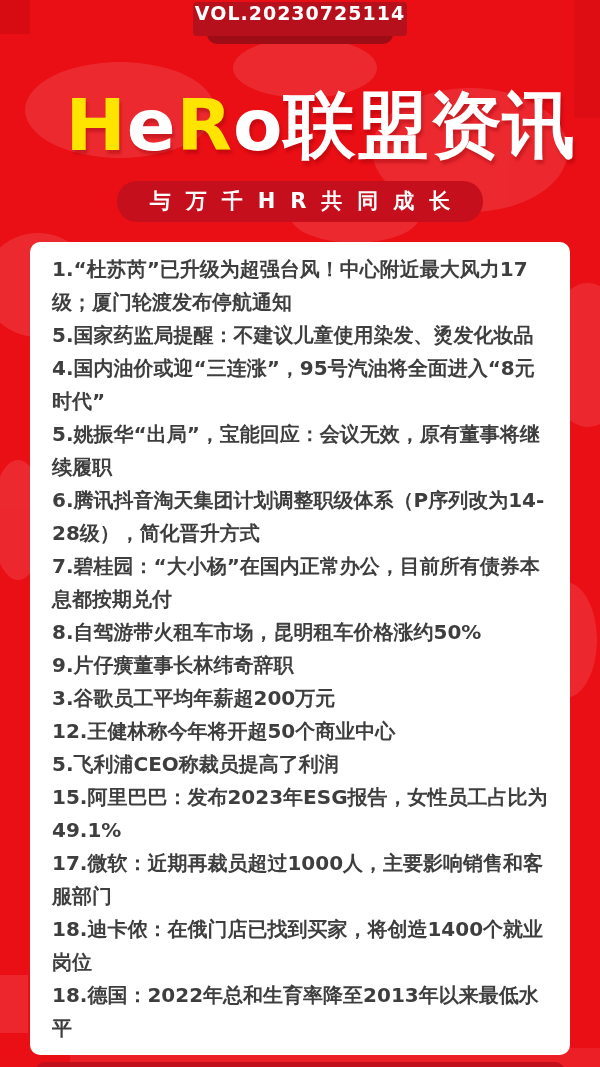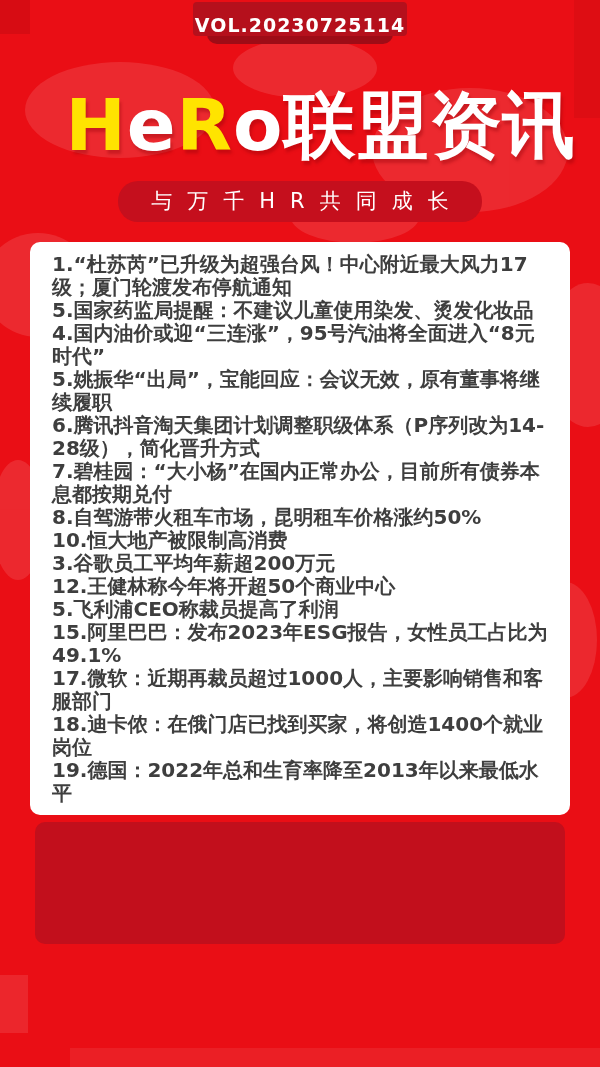--- a/index.html
+++ b/index.html
@@ -14,29 +14,29 @@
   .deco{position:absolute;z-index:0;}
   .deco-tl{left:0;top:0;width:30px;height:34px;background:rgba(0,0,0,.08);}
   .deco-tr{left:574px;top:0;width:26px;height:118px;background:rgba(0,0,0,.05);}
   .deco-bl{left:0;top:975px;width:28px;height:58px;background:rgba(255,255,255,.10);}
   .deco-bottom{left:70px;top:1048px;width:530px;height:19px;background:rgba(255,255,255,.07);}
   .layer{position:relative;z-index:1;}
 
   .masthead{text-align:center;}
   .vol-wrap{position:relative;height:46px;}
   .vol-back{position:absolute;left:50%;transform:translateX(-50%);top:6px;width:186px;height:38px;background:var(--badge-back);border-radius:10px;}
-  .vol-front{position:absolute;left:50%;transform:translateX(-50%);top:2px;width:214px;height:34px;background:var(--badge);border-radius:4px;display:flex;align-items:flex-end;justify-content:center;}
+  .vol-front{position:absolute;left:50%;transform:translateX(-50%);top:2px;width:214px;height:34px;background:var(--badge);border-radius:4px;display:flex;align-items:flex-start;justify-content:center;}
   .vol-text{color:#fff;font-size:19px;font-weight:bold;letter-spacing:1px;}
 
   .title{margin-top:36px;font-size:72px;font-weight:900;line-height:1.2;color:#fff;letter-spacing:1px;text-shadow:2px 4px 3px rgba(140,0,10,.35);white-space:nowrap;padding-left:41px;}
   .subtitle-band{margin:13px auto 0;width:max-content;background:var(--band);border-radius:20px;padding:6px 18px 7px 33px;}
-  .subtitle-text{color:#fff;font-size:21px;font-weight:normal;letter-spacing:15px;}
+  .subtitle-text{color:#fff;font-size:21px;font-weight:bold;letter-spacing:15px;}
 
   .news-card{margin:20px 30px 0;background:#fff;border-radius:10px;padding:11px 22px 10px;}
-  .news-item{font-size:20px;line-height:23px;color:var(--text);font-weight:600;word-break:break-all;text-align:left;}
+  .news-item{font-size:20px;line-height:33px;color:var(--text);font-weight:600;word-break:break-all;text-align:left;}
 
   .footer-card{position:relative;margin:7px 35px 0;height:122px;background:var(--footer);border-radius:10px;}
 </style>
 </head>
 <body>
 
 <div class="poster">
 
   <svg class="map-bg" width="600" height="1067" viewBox="0 0 600 1067">
     <g fill="#ffffff" opacity="0.11">
@@ -69,28 +69,28 @@
   </header>
 
   <main class="news-card layer" id="news-list">
       <p class="news-item">1.“杜苏芮”已升级为超强台风！中心附近最大风力17级；厦门轮渡发布停航通知</p>
       <p class="news-item">5.国家药监局提醒：不建议儿童使用染发、烫发化妆品</p>
       <p class="news-item">4.国内油价或迎“三连涨”，95号汽油将全面进入“8元时代”</p>
       <p class="news-item">5.姚振华“出局”，宝能回应：会议无效，原有董事将继续履职</p>
       <p class="news-item">6.腾讯抖音淘天集团计划调整职级体系（P序列改为14-28级），简化晋升方式</p>
       <p class="news-item">7.碧桂园：“大小杨”在国内正常办公，目前所有债券本息都按期兑付</p>
       <p class="news-item">8.自驾游带火租车市场，昆明租车价格涨约50%</p>
-      <p class="news-item">10.恒大地产被限制高消费</p>
+      <p class="news-item">9.片仔癀董事长林纬奇辞职</p>
       <p class="news-item">3.谷歌员工平均年薪超200万元</p>
       <p class="news-item">12.王健林称今年将开超50个商业中心</p>
       <p class="news-item">5.飞利浦CEO称裁员提高了利润</p>
       <p class="news-item">15.阿里巴巴：发布2023年ESG报告，女性员工占比为49.1%</p>
       <p class="news-item">17.微软：近期再裁员超过1000人，主要影响销售和客服部门</p>
       <p class="news-item">18.迪卡侬：在俄门店已找到买家，将创造1400个就业岗位</p>
-      <p class="news-item">19.德国：2022年总和生育率降至2013年以来最低水平</p>
+      <p class="news-item">18.德国：2022年总和生育率降至2013年以来最低水平</p>
     </main>
 
   <footer class="footer-card layer">
     
     
   </footer>
 
 </div>
 
 </body></html>

